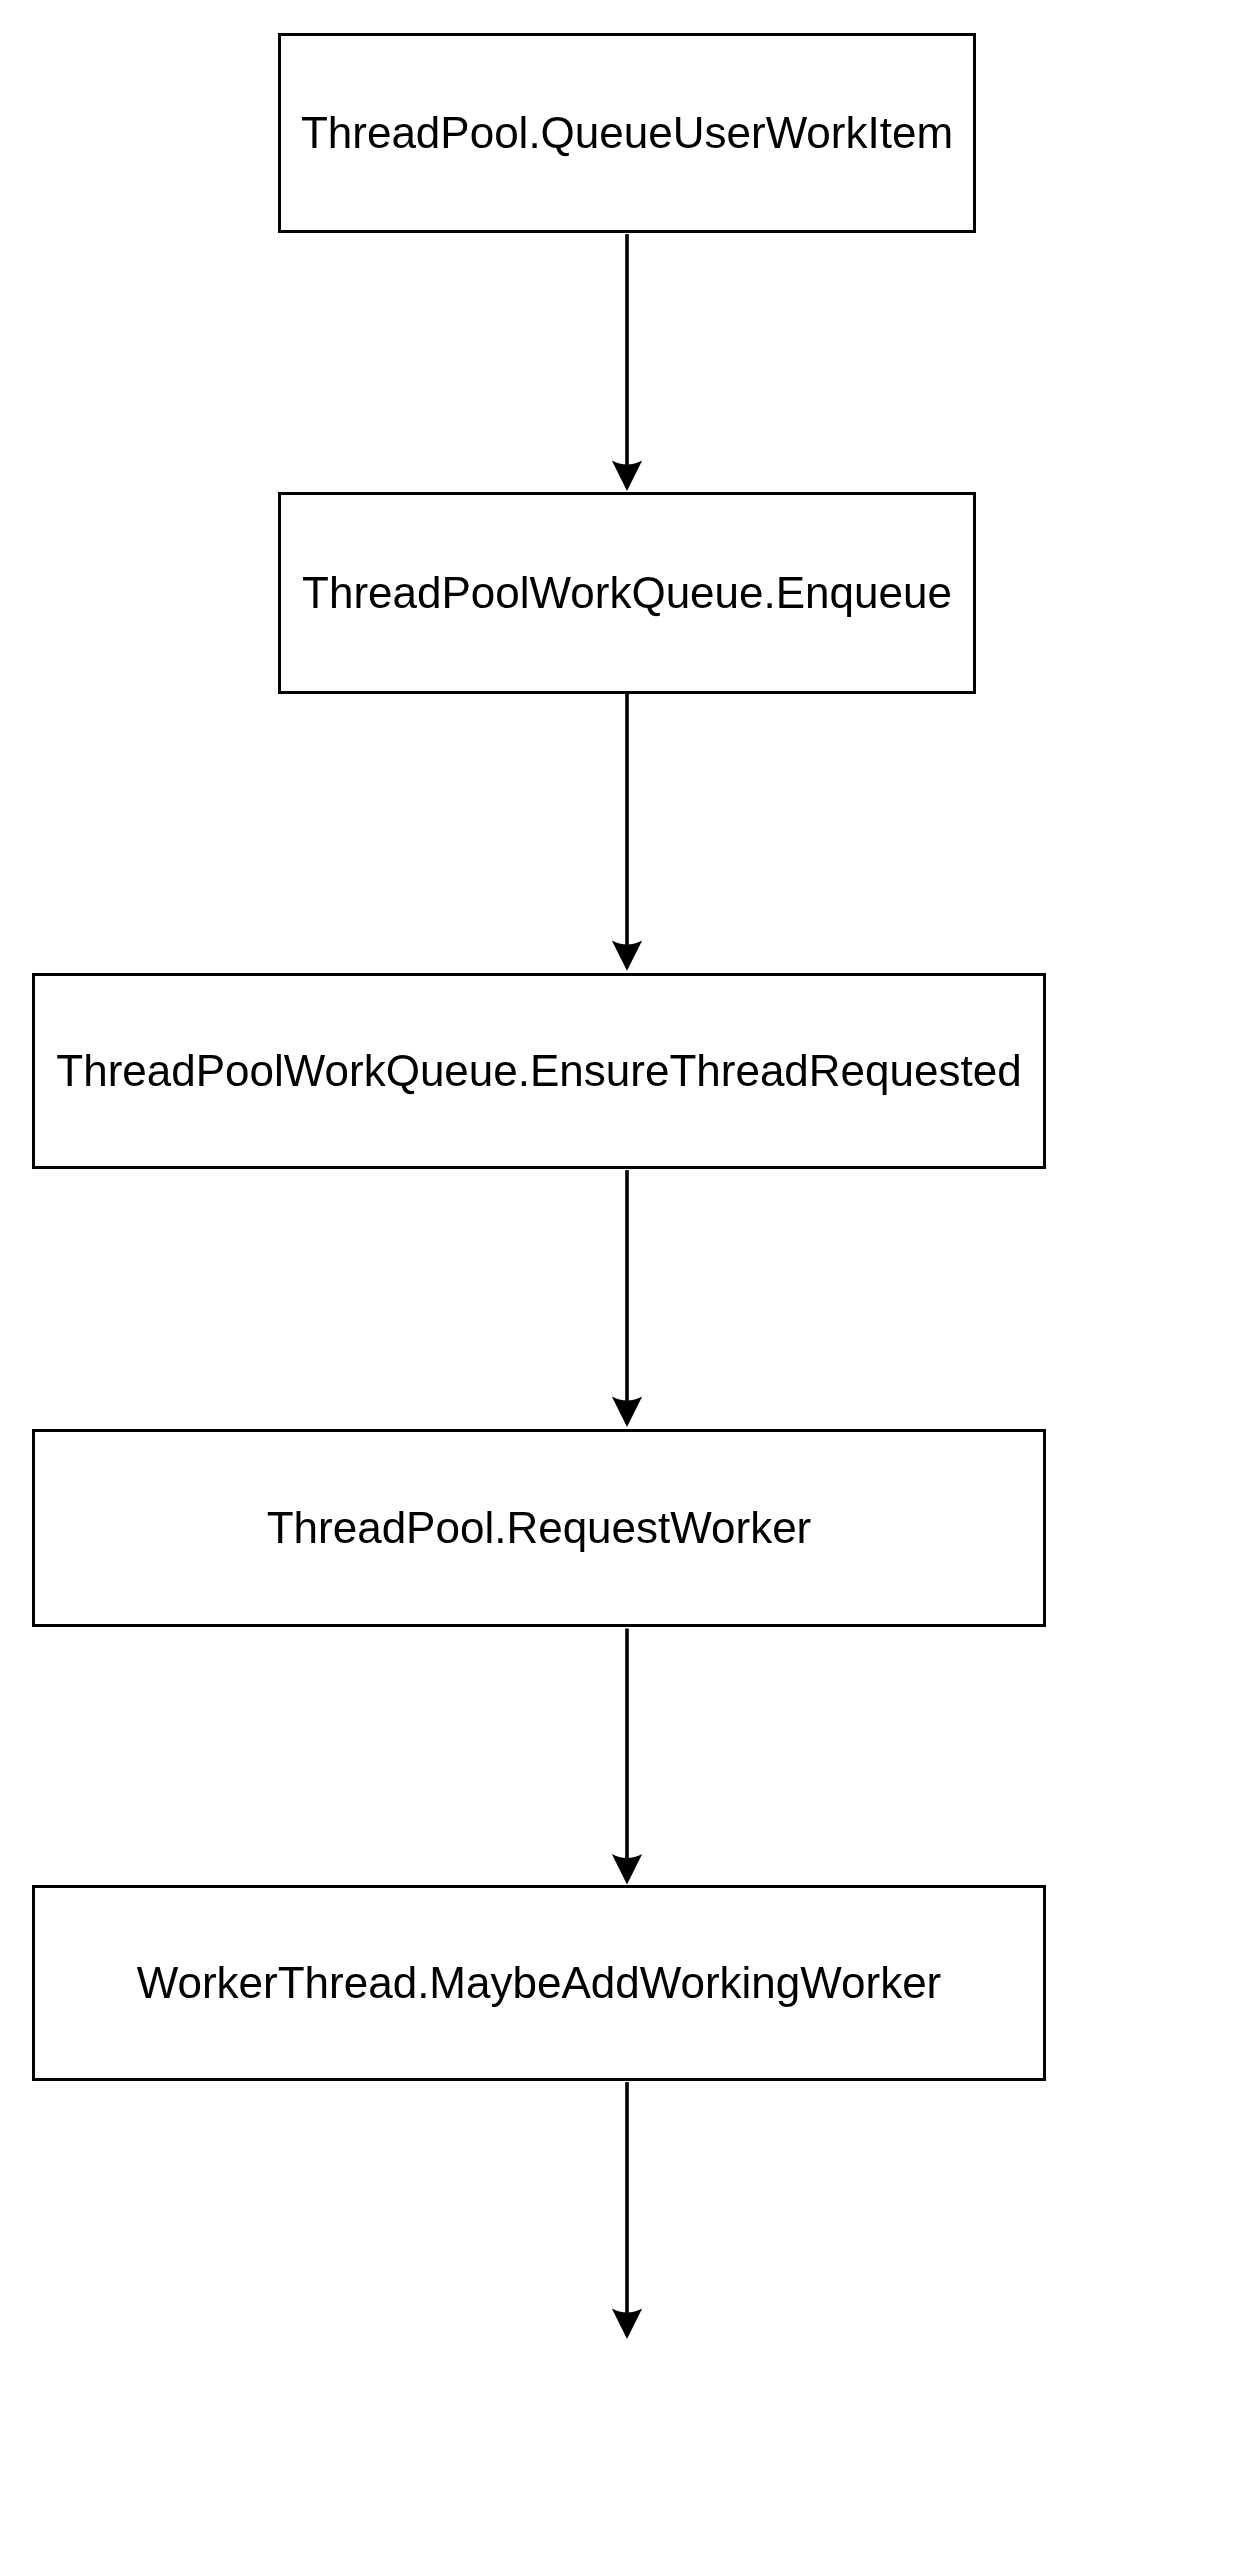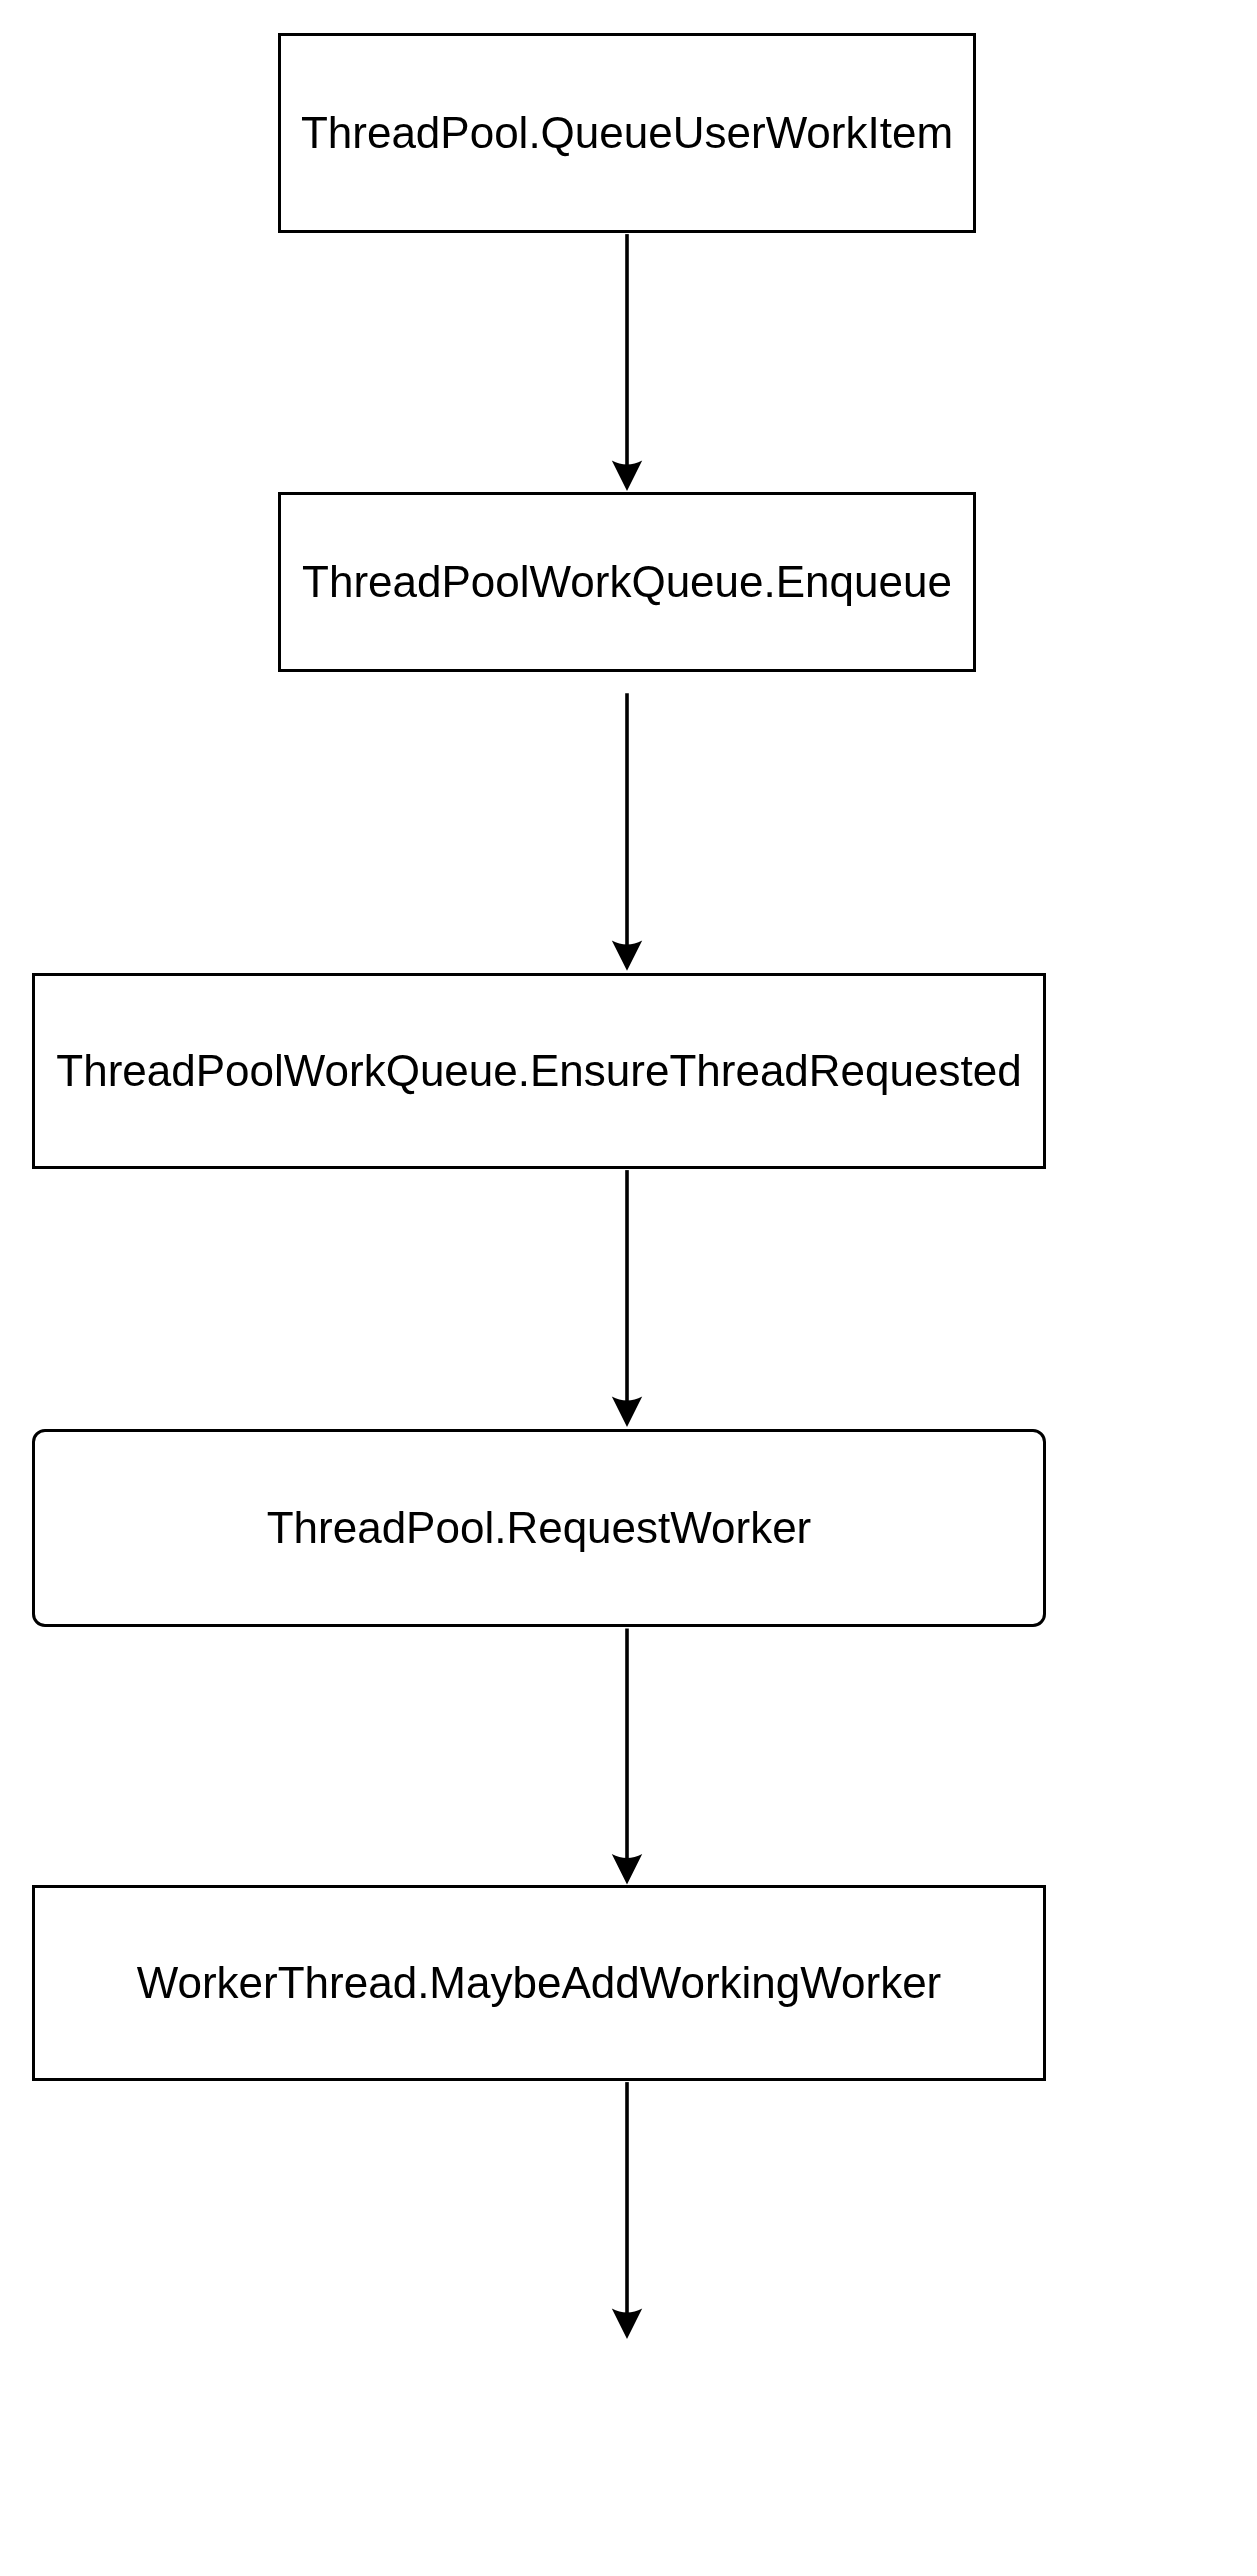--- a/index.html
+++ b/index.html
@@ -27,23 +27,23 @@
     text-align: center;
     font-size: 44px;
     line-height: 1.2;
     letter-spacing: 0px;
     white-space: nowrap;
   }
   .node.narrow { left: 278px; width: 698px; }
   .node.wide   { left: 32px;  width: 1014px; }
 
   #node-1 { top: 33px;   height: 200px; }
-  #node-2 { top: 492px;  height: 180px; justify-content: center; }
+  #node-2 { top: 492px;  height: 202px; justify-content: center; }
   #node-3 { top: 973px; height: 196px; }
-  #node-4 { top: 1429px; height: 198px; border-radius: 13px; }
+  #node-4 { top: 1429px; height: 198px; }
   #node-5 { top: 1885px; height: 196px; text-align: right; }
   #node-6 { top: 2341px; height: 198px; }
 
   .arrow {
     position: absolute;
     left: 603px;
     width: 48px;
     display: block;
   }
   #arrow-1 { top: 233px;  height: 259px; }

